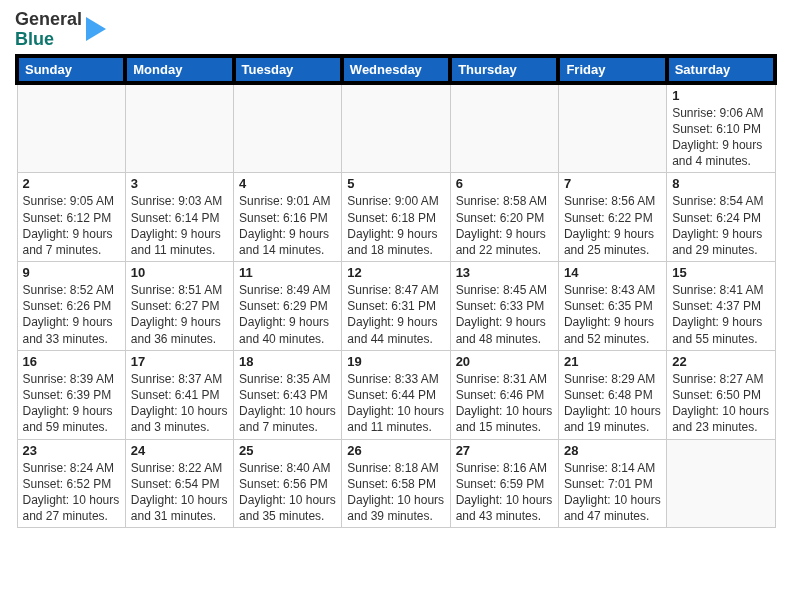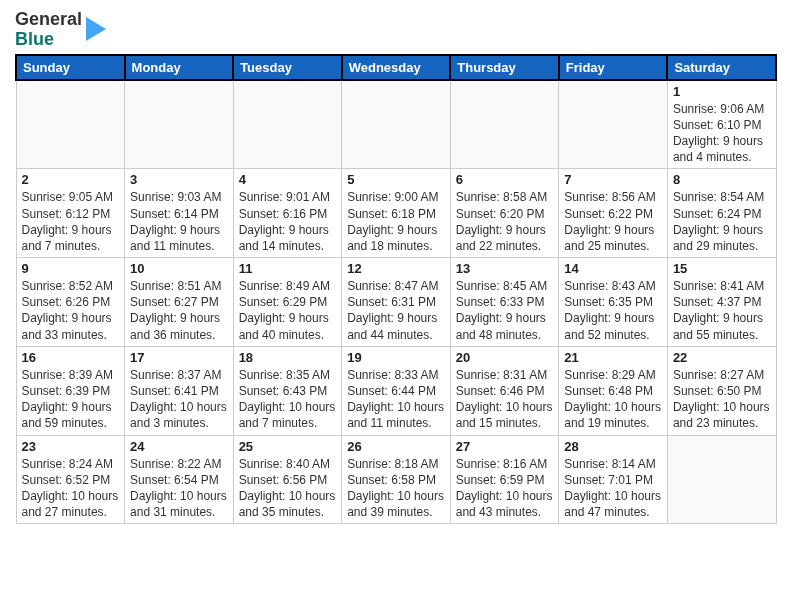--- a/index.html
+++ b/index.html
@@ -4,21 +4,21 @@
   <style>
     * { box-sizing: border-box; margin: 0; padding: 0; }
     body { font-family: Arial, sans-serif; background: #fff; width: 792px; height: 612px; overflow: hidden; }
     .container { width: 792px; padding: 10px 15px; }
     .header-row { display: flex; justify-content: flex-start; align-items: flex-start; margin-bottom: 4px; }
     .logo { display: flex; align-items: center; }
     .title-block { text-align: right; }
     .month-title { font-size: 36px; color: #333; font-weight: normal; }
     .location { font-size: 14px; color: #555; }
     .calendar { width: 100%; border-collapse: collapse; }
-    .calendar th { background: #1565c0; color: #fff; text-align: left; padding: 4px 6px; font-size: 13px; border: 2px solid #000000; }
+    .calendar th { background: #1565c0; color: #fff; text-align: left; padding: 4px 6px; font-size: 13px; border: 4px solid #000000; }
     .calendar td { border: 1px solid #ccc; vertical-align: top; padding: 3px 5px; font-size: 10px; color: #333; width: calc(100%/7); height: 75px; }
     .day-num { font-size: 13px; font-weight: bold; color: #222; display: block; margin-bottom: 2px; }
     .day-info { font-size: 12px; line-height: 1.35; color: #333; }
     .empty { background: #f9f9f9; }
   </style>
 </head>
 <body>
 
 <div class="container">
   <div class="header-row">

